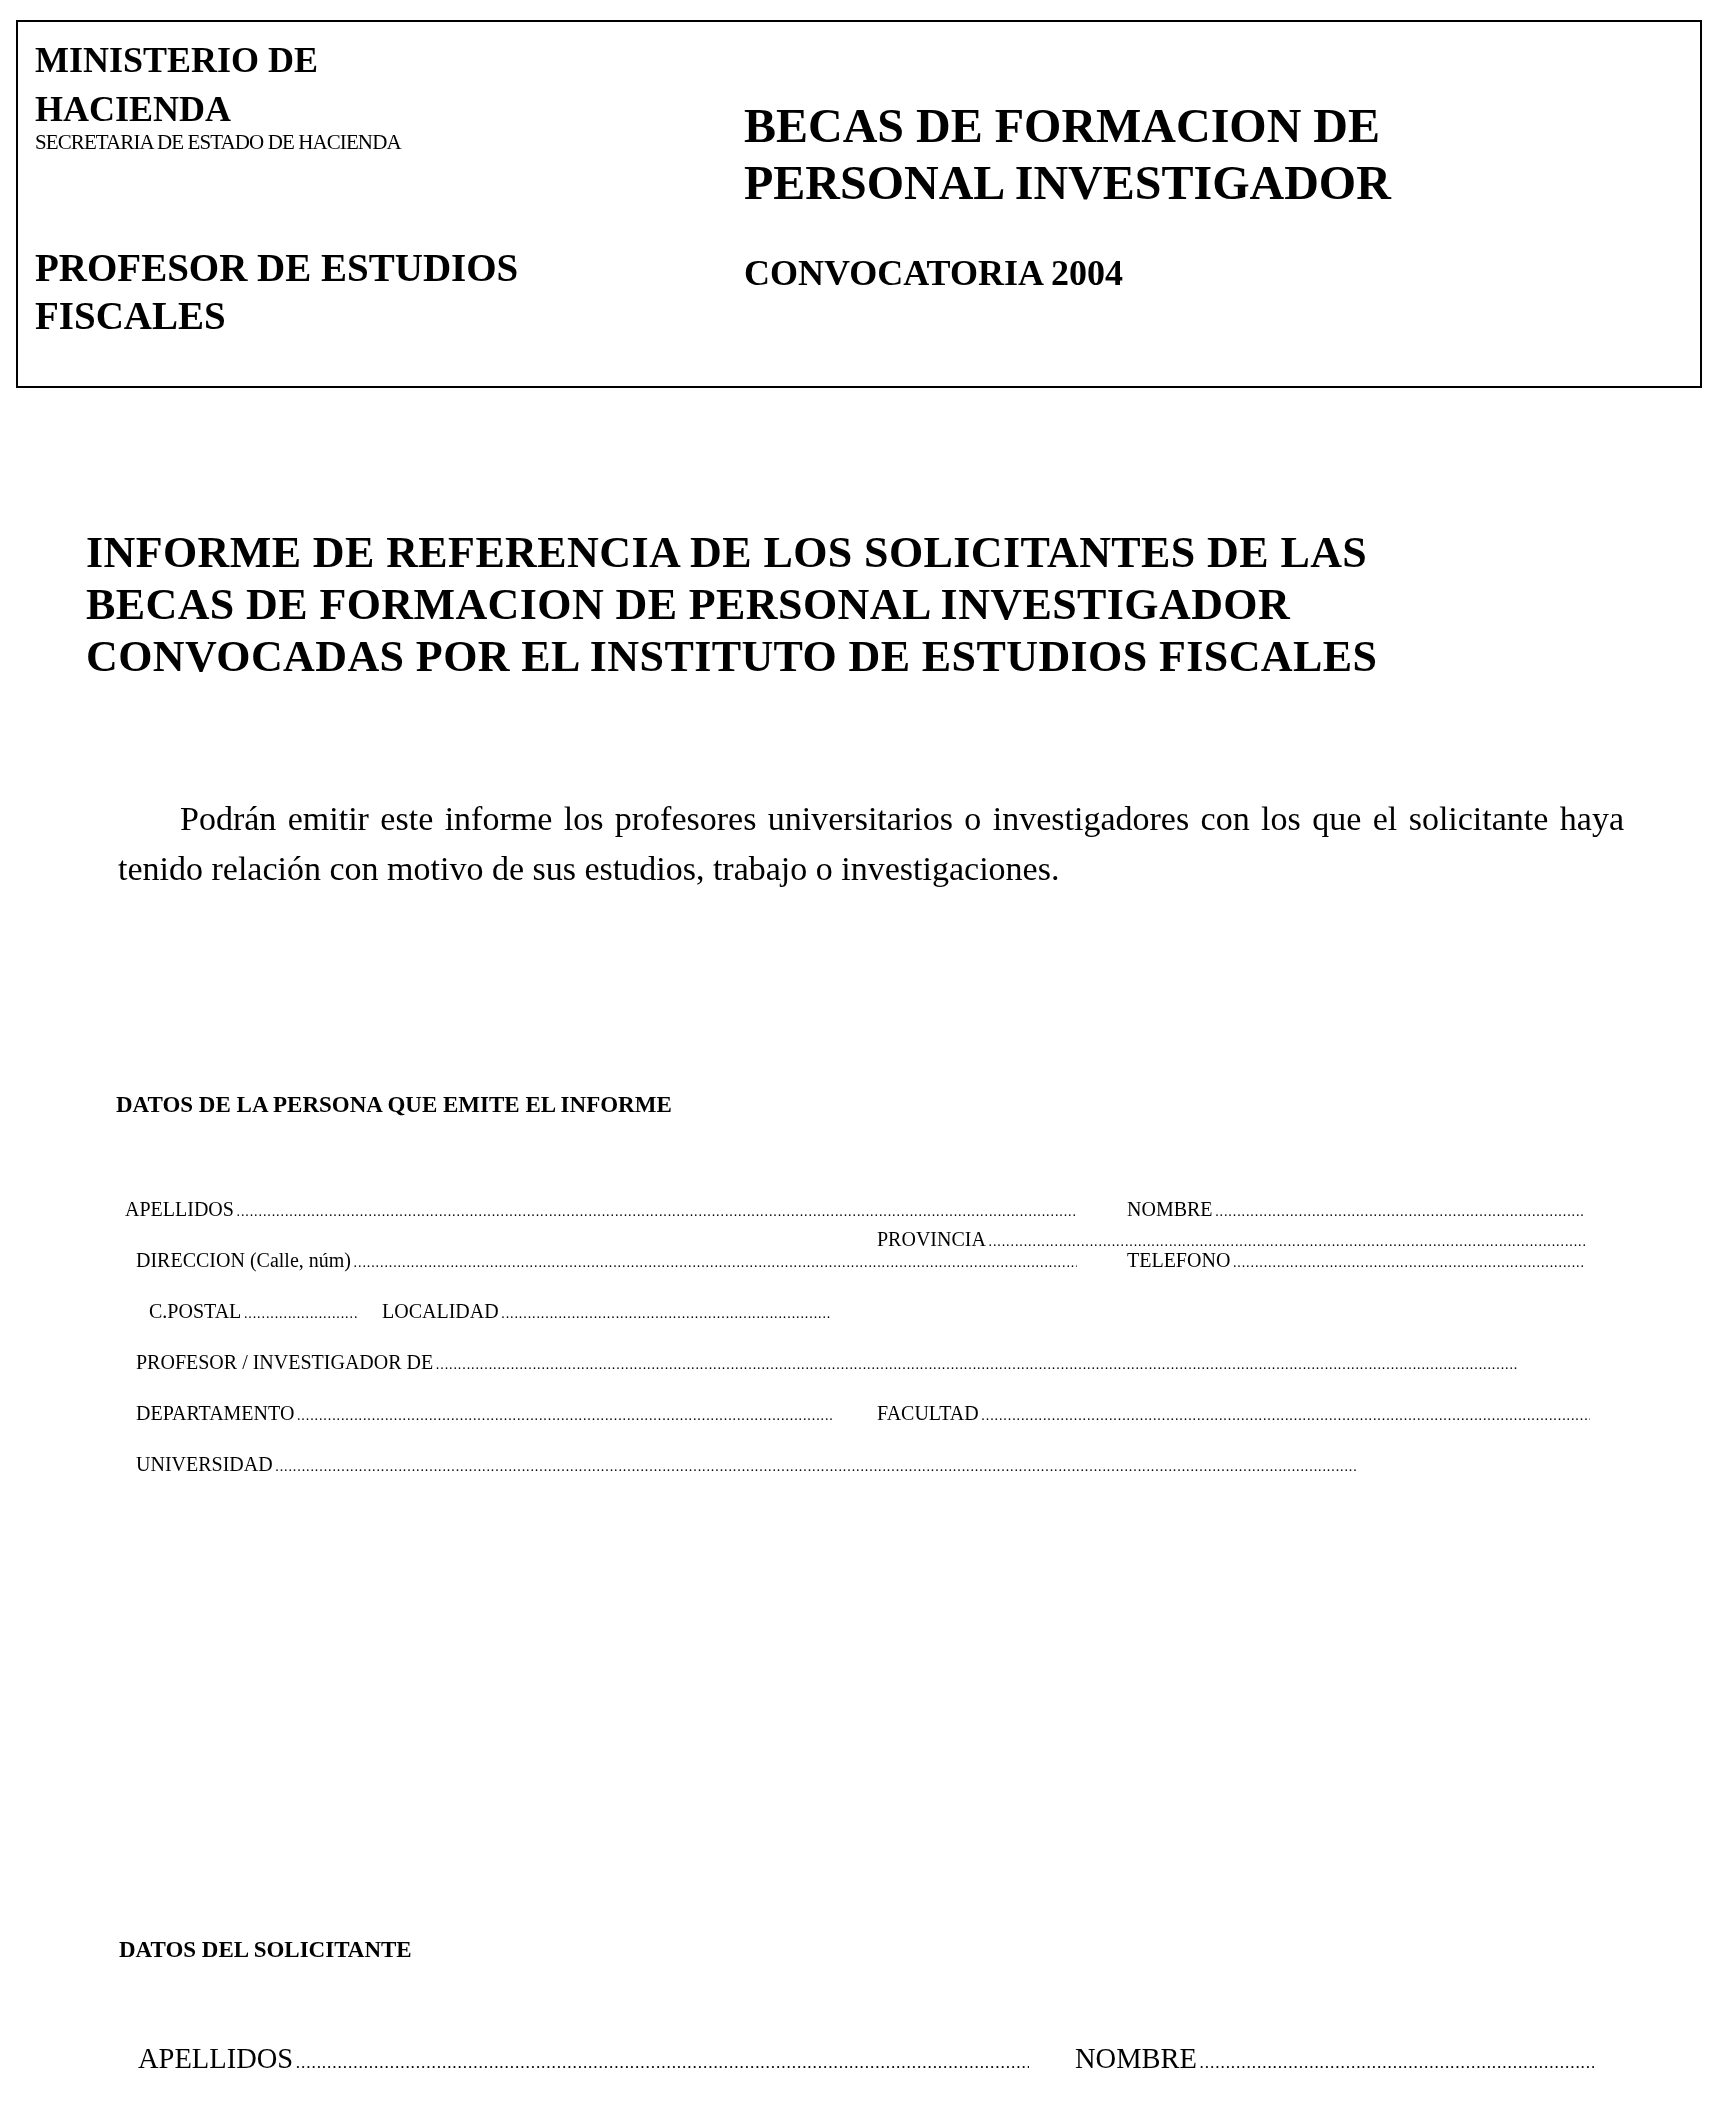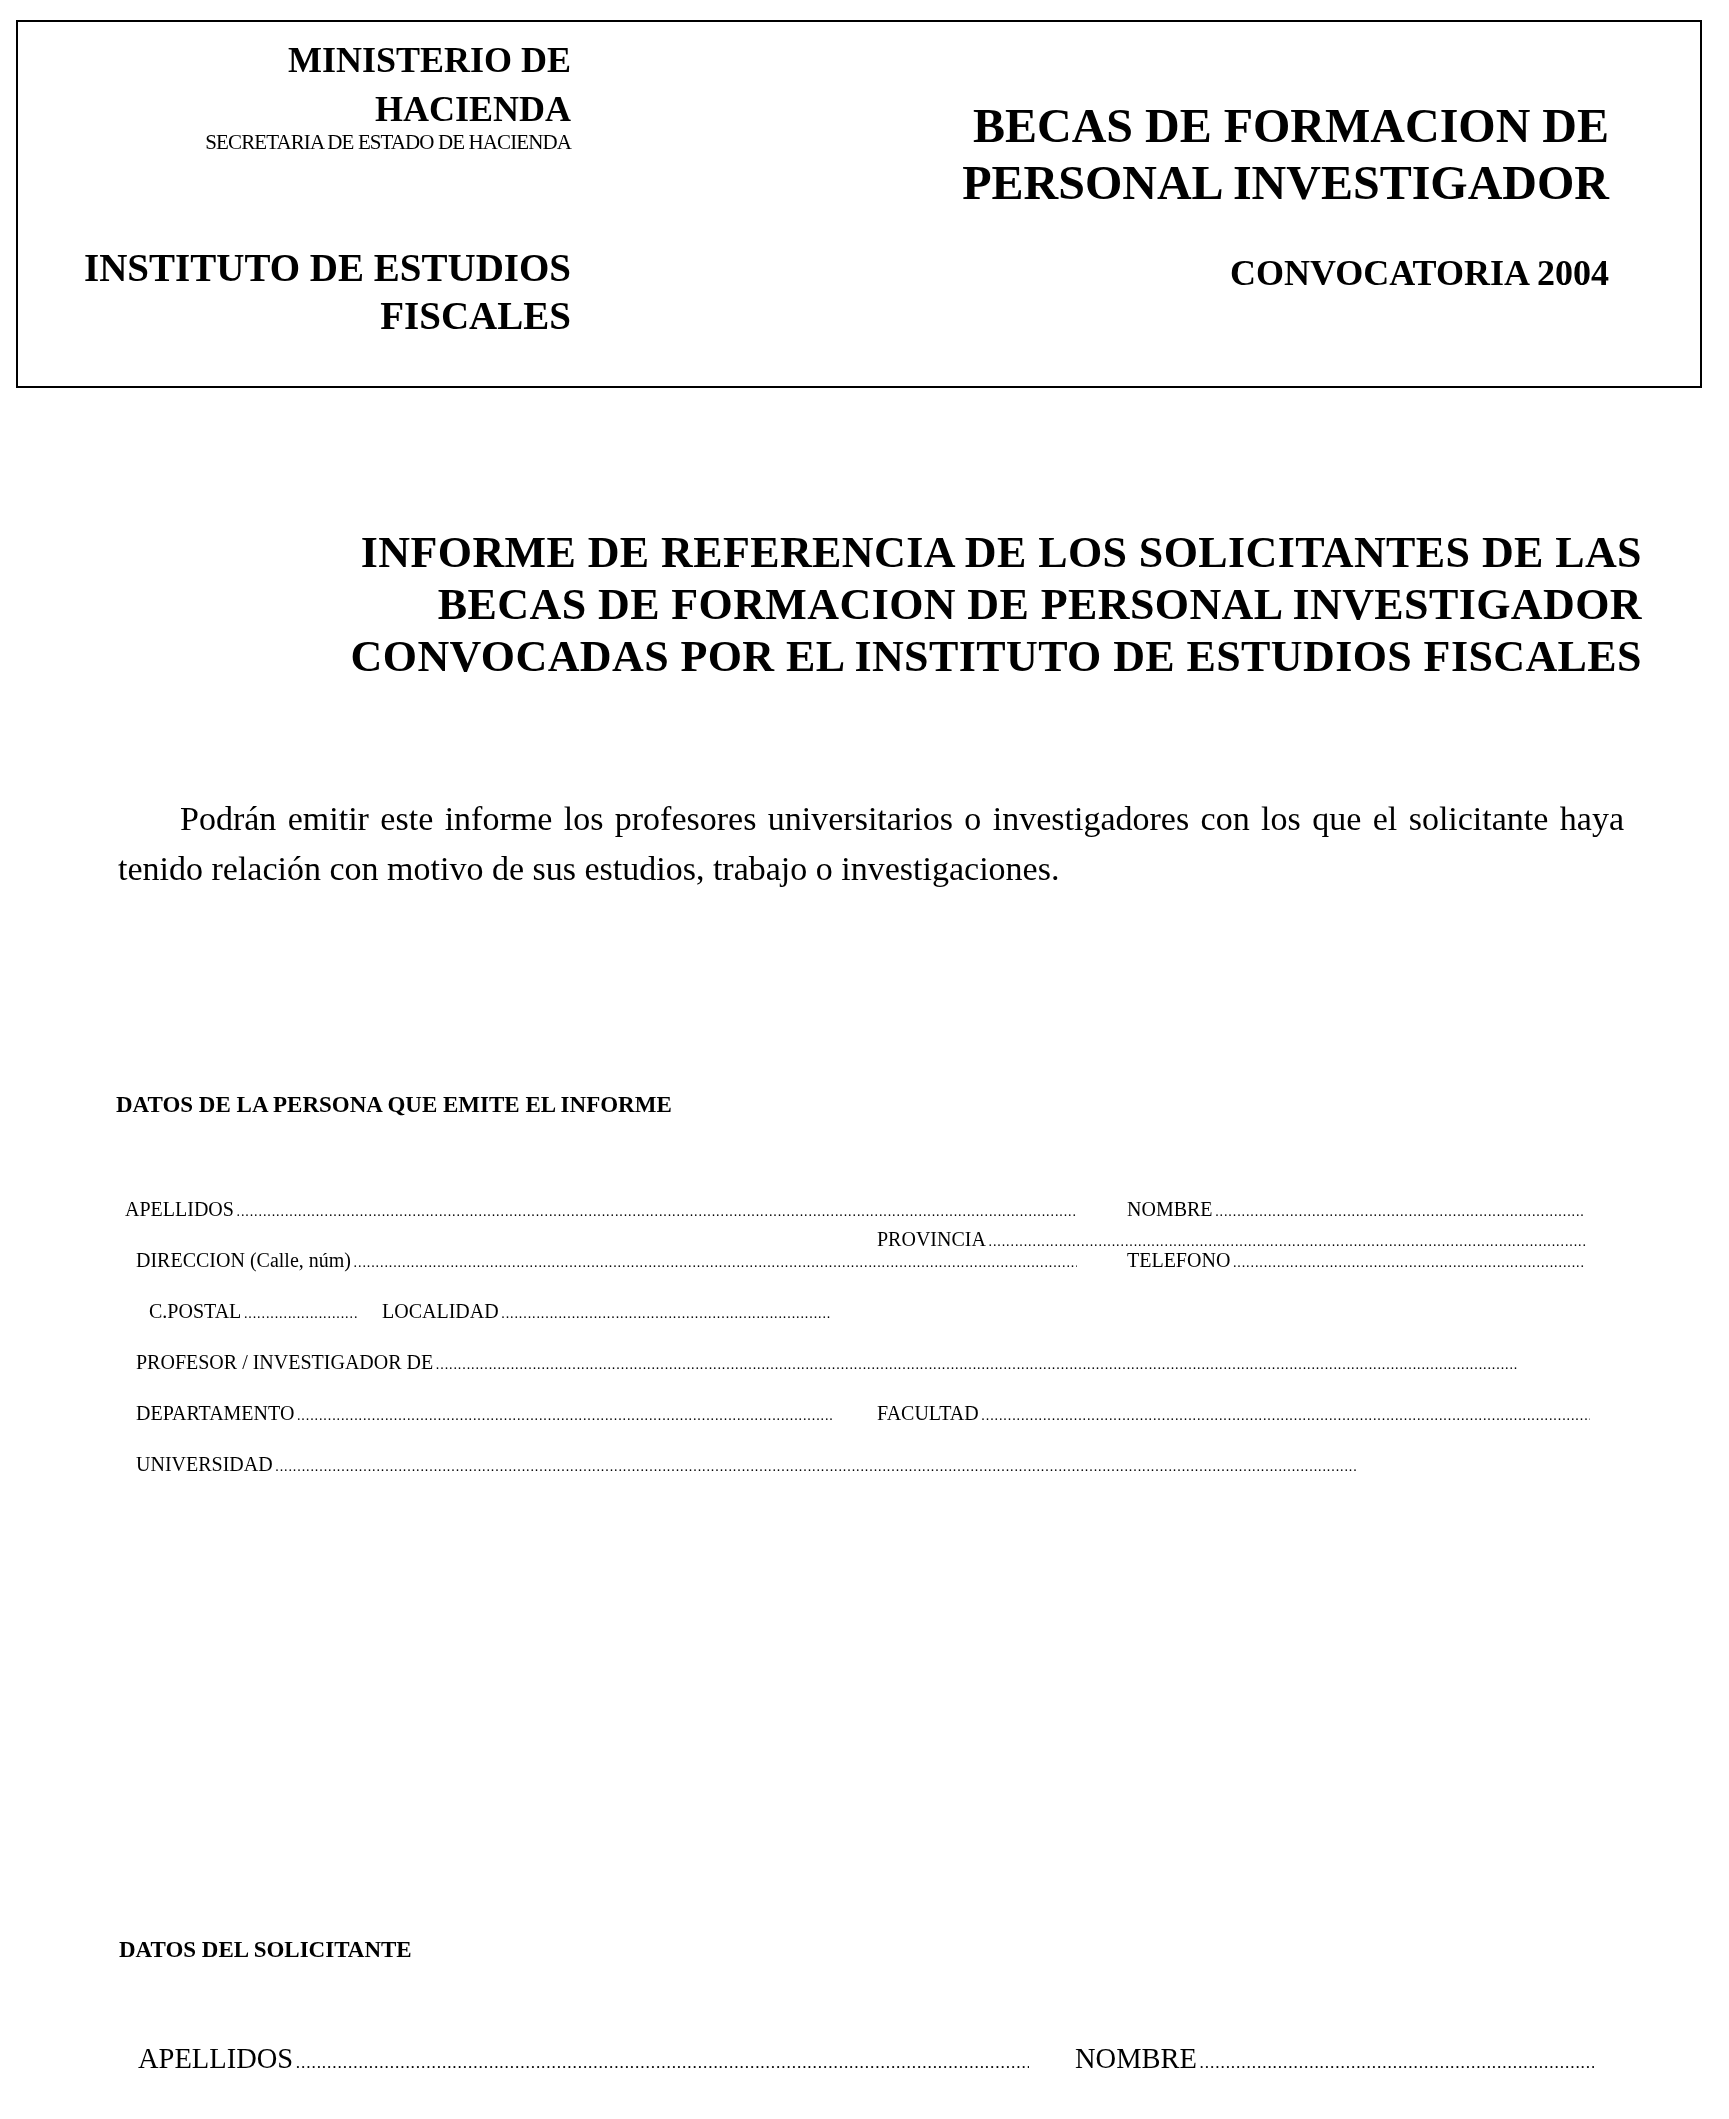--- a/index.html
+++ b/index.html
@@ -5,21 +5,21 @@
   html, body { margin: 0; padding: 0; background: #ffffff; }
   body {
     width: 1729px; height: 2119px; position: relative; overflow: hidden;
     font-family: "Liberation Serif", "DejaVu Serif", serif; color: #000;
   }
   .hdr-box {
     position: absolute; left: 16.4px; top: 20px; width: 1686px; height: 368px;
     border: 2.6px solid #000; box-sizing: border-box;
   }
   .abs { position: absolute; white-space: nowrap; }
-  .center { text-align: right; }
+  .center { text-align: left; }
   .b { font-weight: bold; }
   .ministerio { left: 35px; top: 36px; width: 536px; font-size: 36px; line-height: 49px; }
   .secretaria { left: 35px; top: 130px; width: 536px; font-size: 21px; letter-spacing: -0.9px; }
   .instituto { left: 35px; top: 244px; width: 536px; font-size: 39px; line-height: 48px; }
   .becas { left: 744px; top: 97px; width: 865px; font-size: 48px; line-height: 57px; }
   .convoc { left: 744px; top: 252px; width: 865px; font-size: 36px; }
   .title { left: 86px; top: 527px; width: 1556px; font-size: 44px; line-height: 52px; letter-spacing: 0.4px; }
   .para {
     position: absolute; left: 118px; top: 794px; width: 1506px;
     font-size: 34px; line-height: 50px; text-align: justify; text-indent: 62px;
@@ -39,21 +39,21 @@
 <body>
 
 <div class="hdr-box"></div>
 
 <div class="abs ministerio center b">
   <div>MINISTERIO DE</div>
   <div>HACIENDA</div>
 </div>
 <div class="abs secretaria center">SECRETARIA DE ESTADO DE HACIENDA</div>
 <div class="abs instituto center b">
-  <div>INSTITUTO DE ESTUDIOS</div>
+  <div>PROFESOR DE ESTUDIOS</div>
   <div>FISCALES</div>
 </div>
 <div class="abs becas center b">
   <div>BECAS DE FORMACION DE</div>
   <div>PERSONAL INVESTIGADOR</div>
 </div>
 <div class="abs convoc center b">CONVOCATORIA 2004</div>
 
 <div class="abs title center b">
   <div>INFORME DE REFERENCIA DE LOS SOLICITANTES DE LAS</div>

